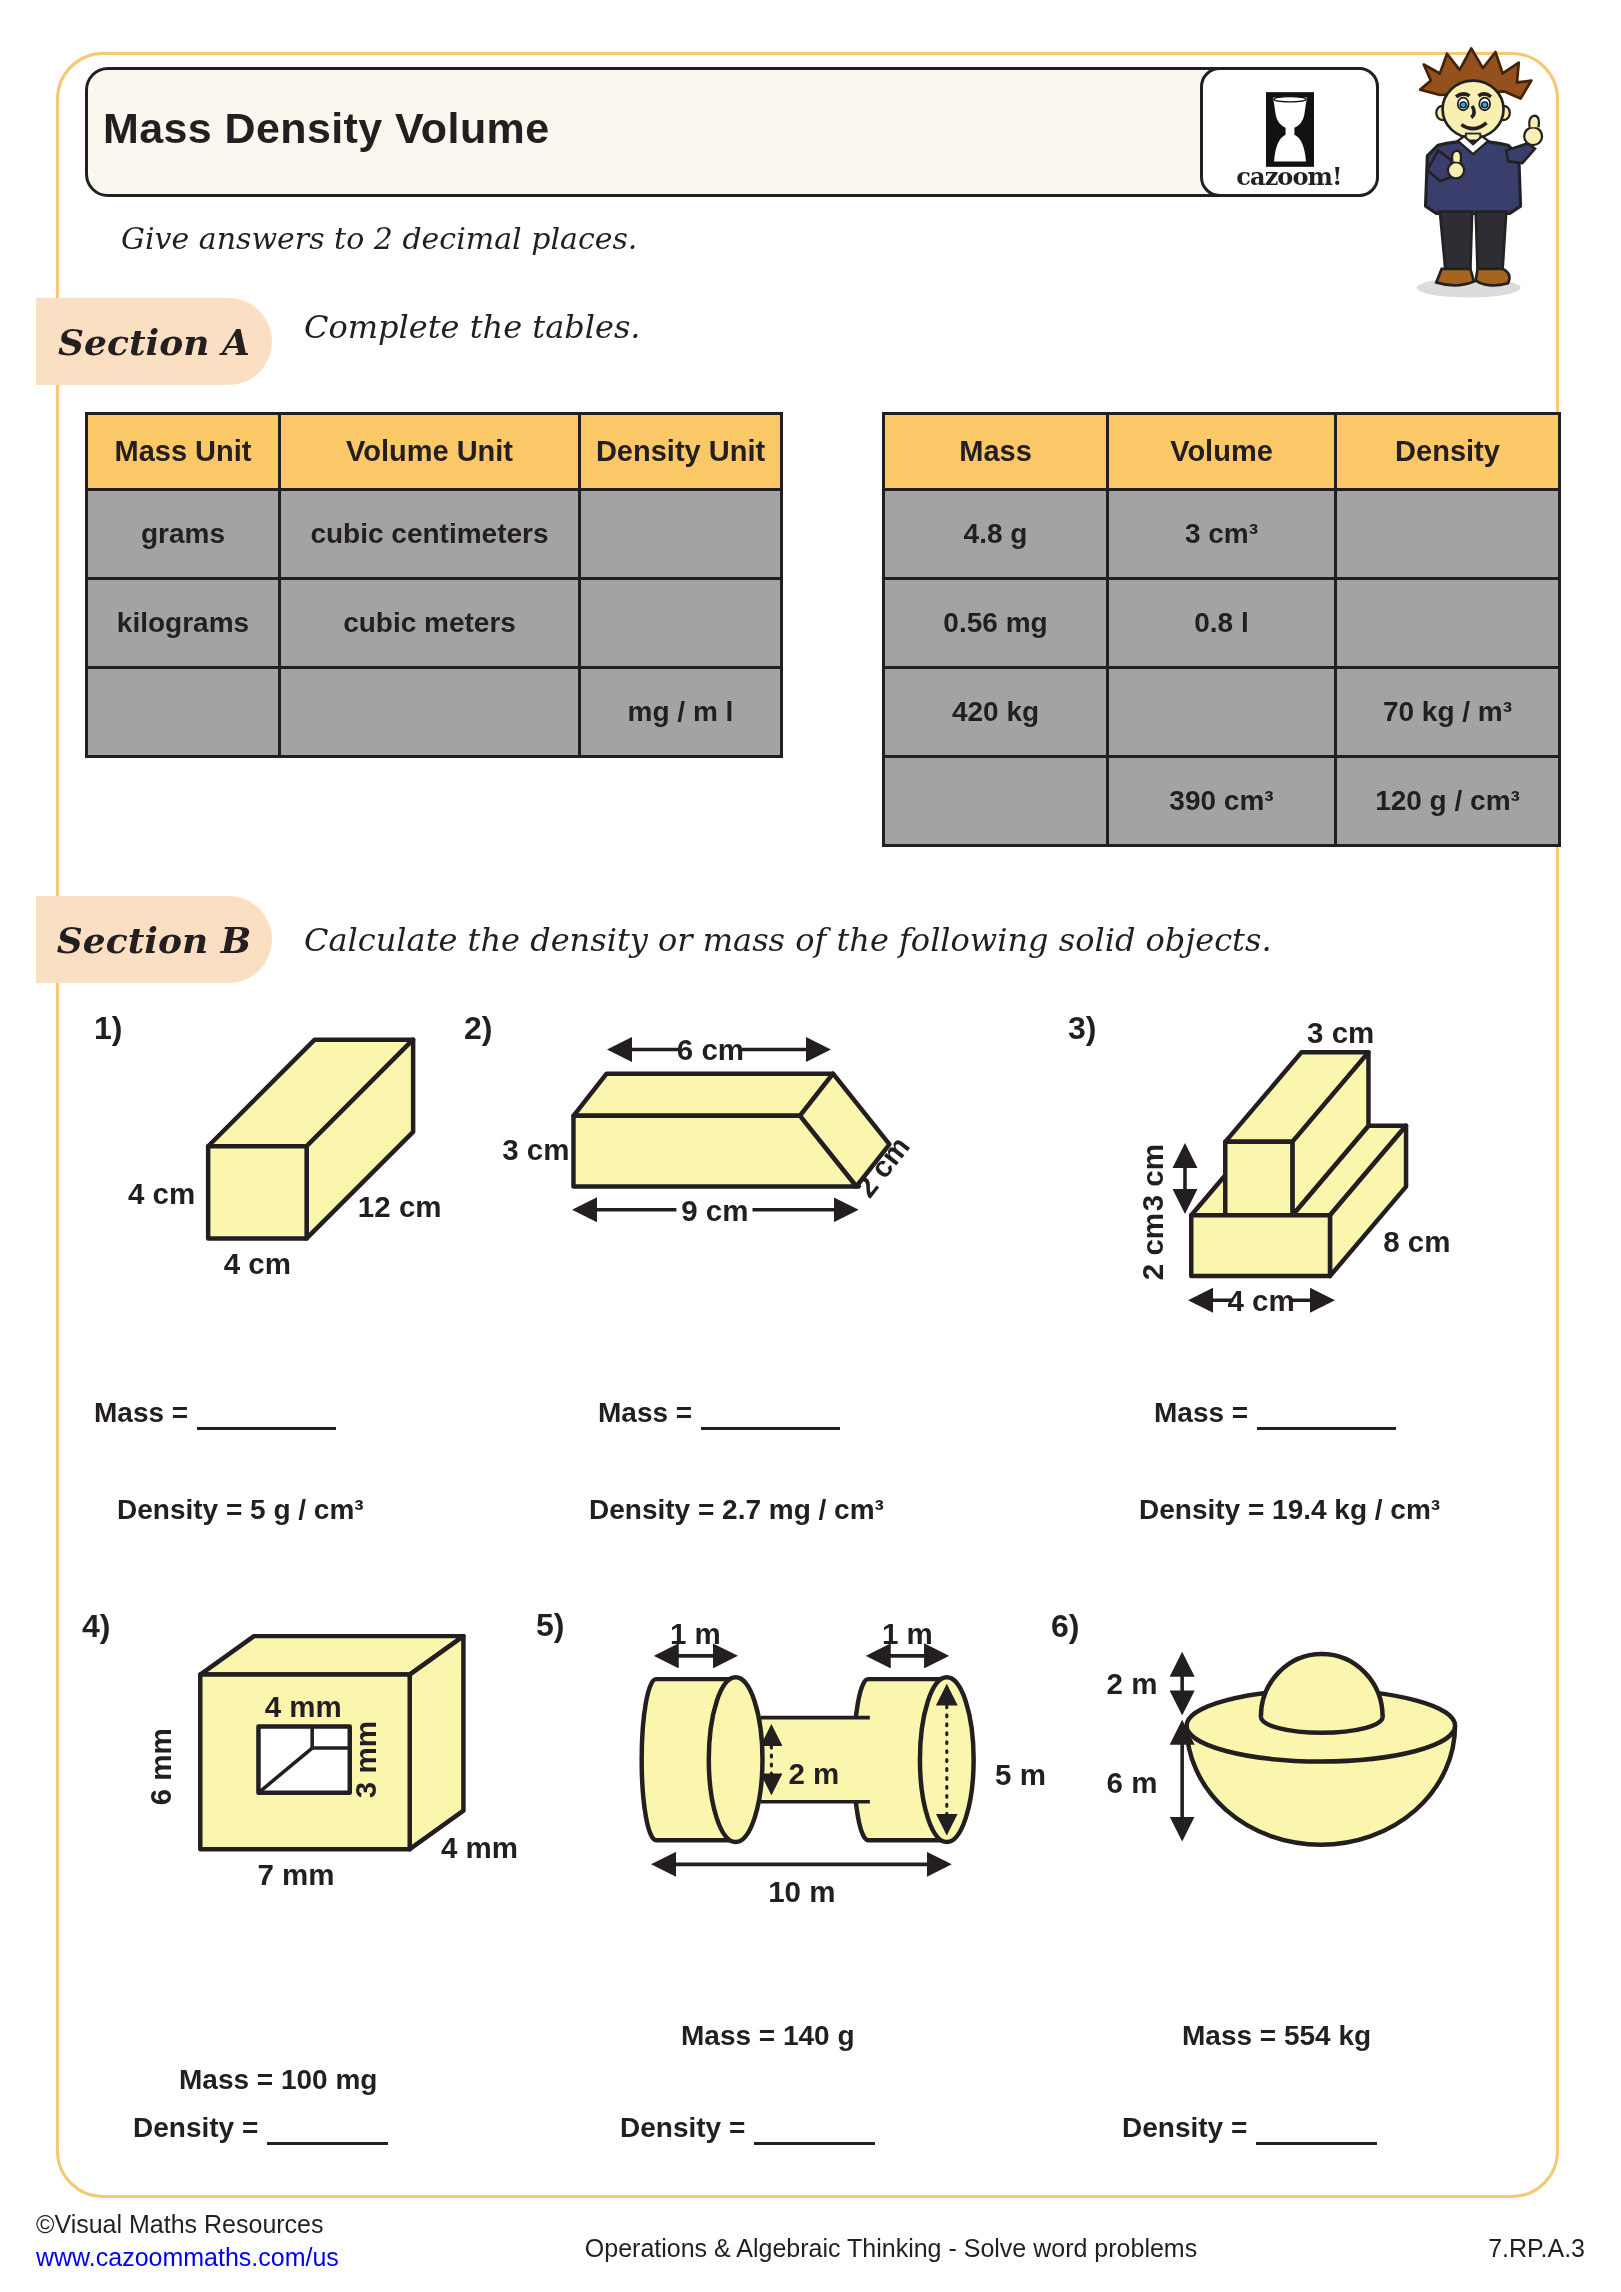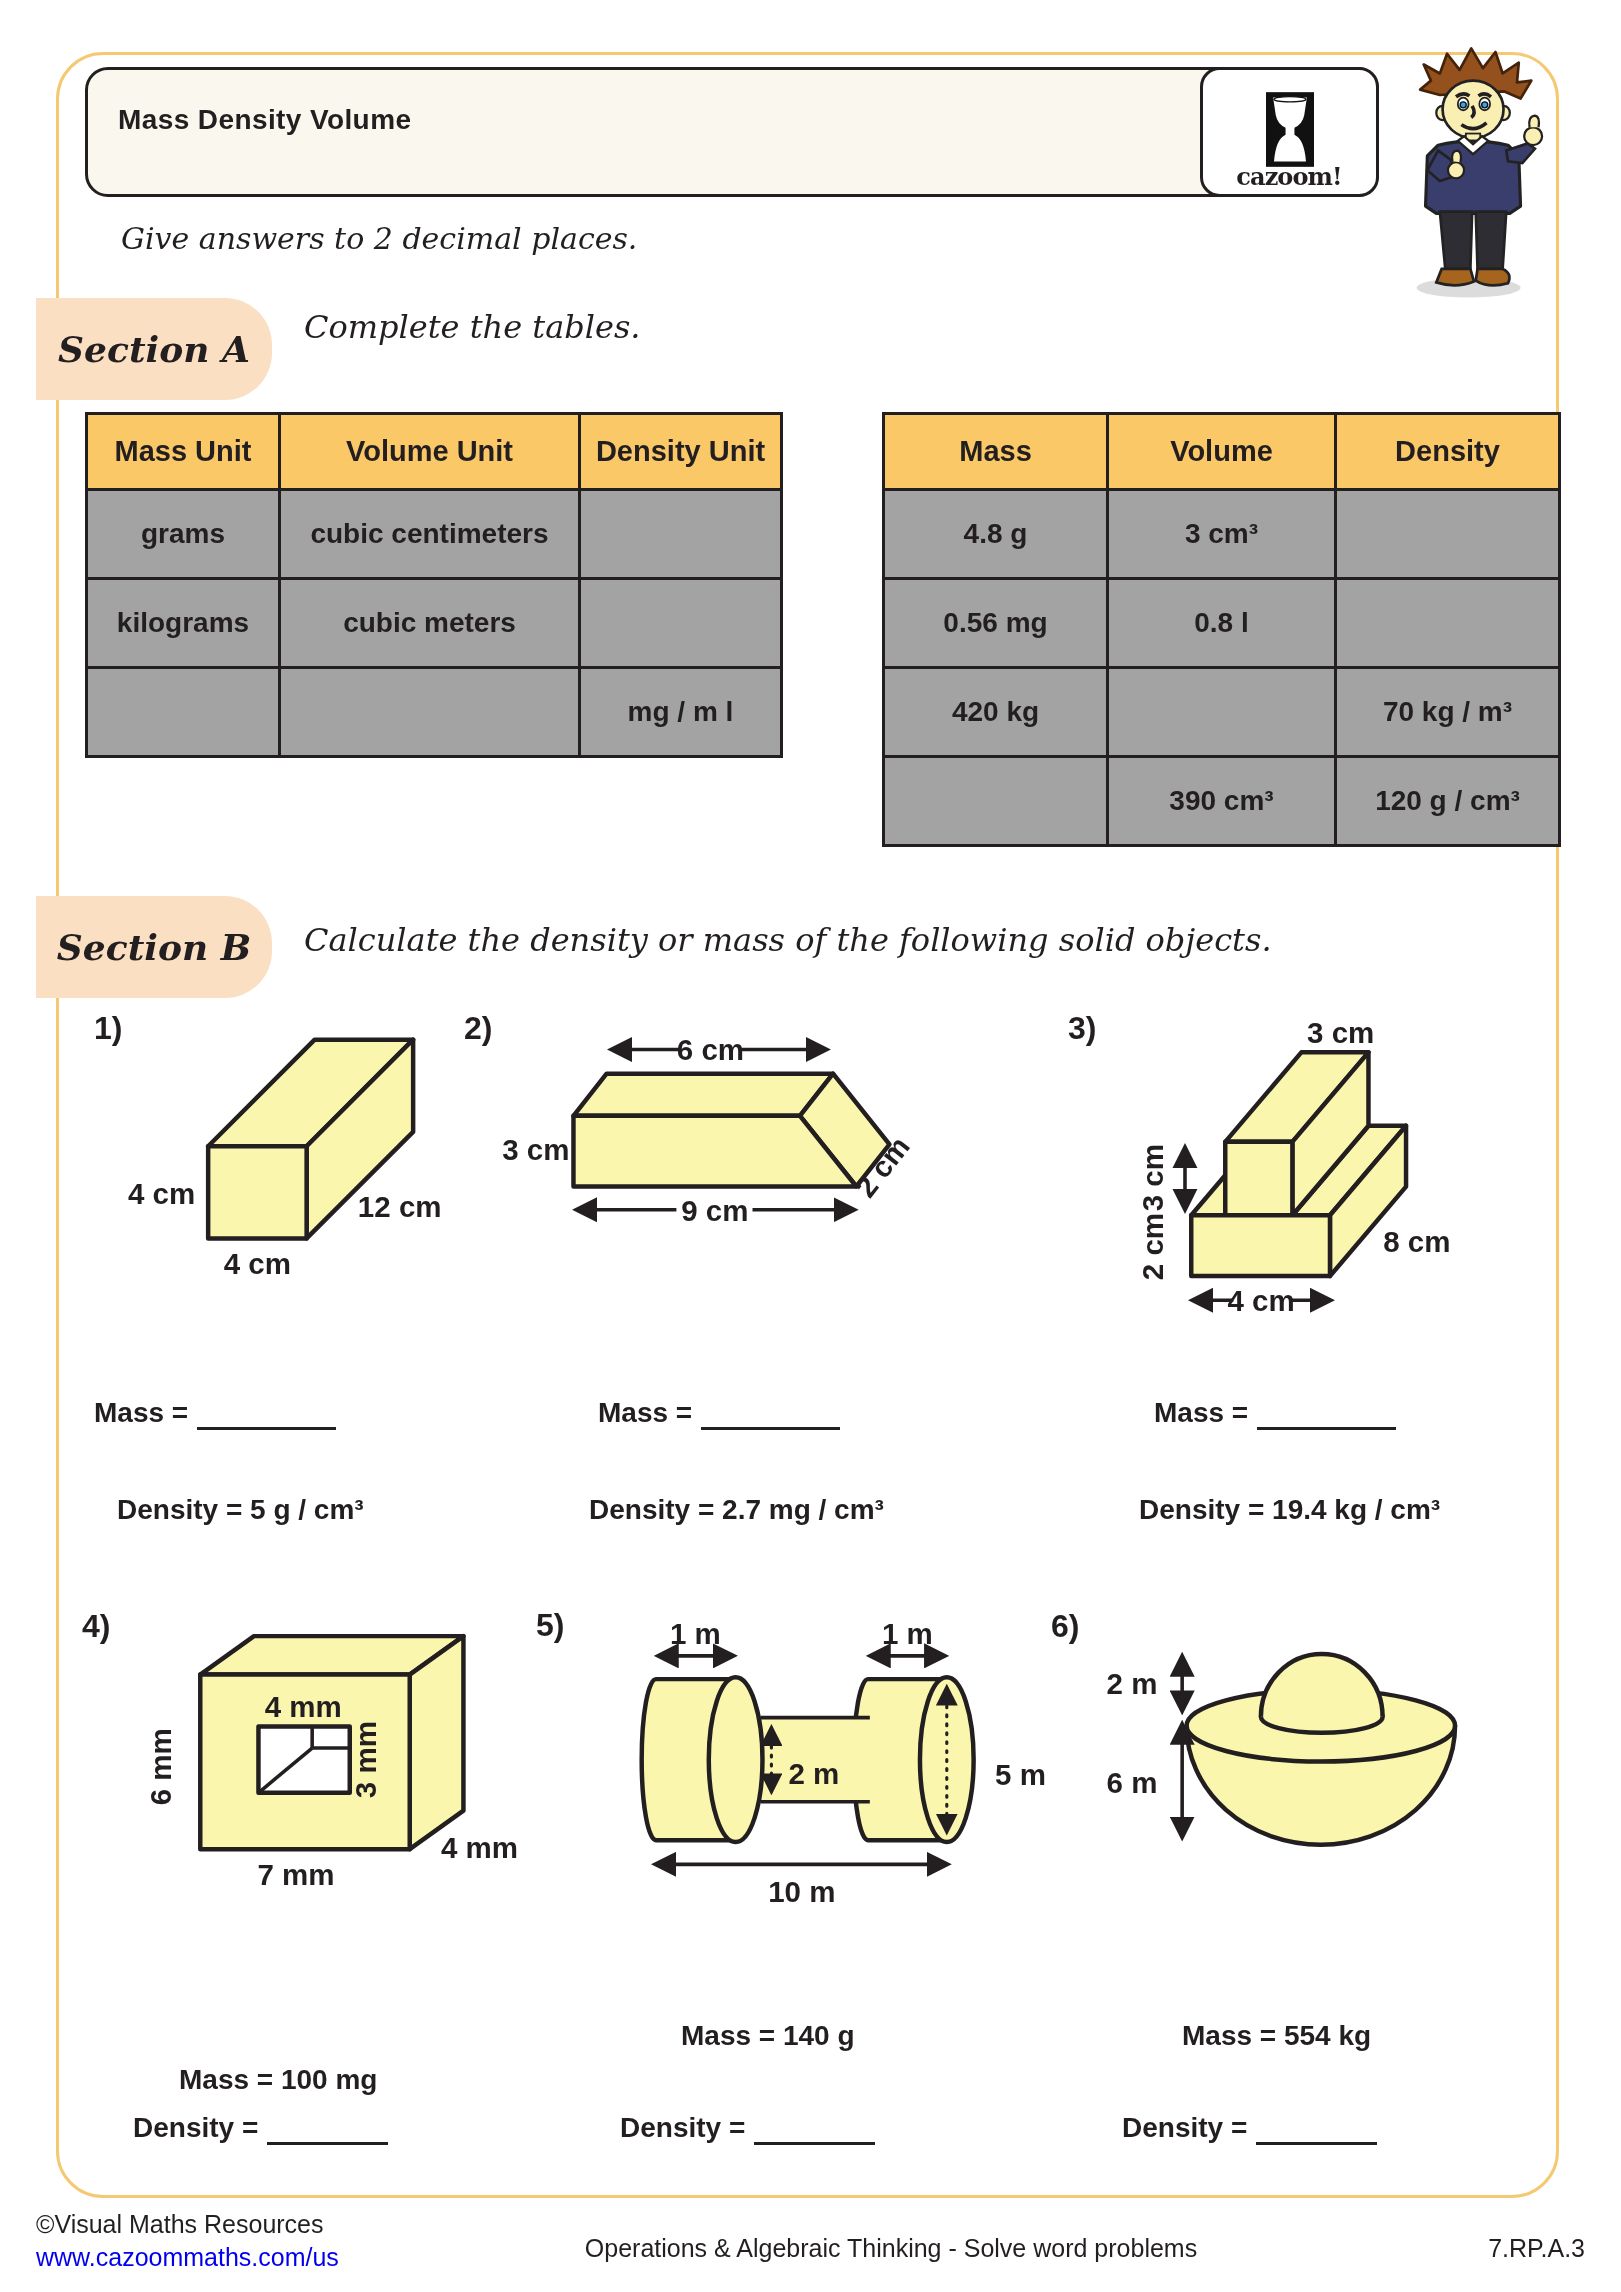--- a/index.html
+++ b/index.html
@@ -3,29 +3,29 @@
 <meta charset="utf-8">
 <style>
   html,body{margin:0;padding:0;background:#fff;}
   .page{position:relative;width:1622px;height:2293px;background:#fff;overflow:hidden;
         font-family:"Liberation Sans",sans-serif;color:#231F20;}
   .abs{position:absolute;}
   .gold-border{position:absolute;left:56px;top:52px;width:1503px;height:2146px;
         border:3.6px solid #F5C873;border-radius:47px;box-sizing:border-box;}
   .title-box{position:absolute;left:85px;top:67px;width:1294px;height:130px;background:#FAF8EE;
         border:3.6px solid #231F20;border-radius:23px;box-sizing:border-box;}
-  .page-title{position:absolute;left:30px;top:34px;font-size:28px;font-weight:bold;letter-spacing:0.4px;}
+  .page-title{position:absolute;left:15px;top:34px;font-size:43px;font-weight:bold;letter-spacing:0.4px;}
   .logo-box{position:absolute;left:1200px;top:67px;width:179px;height:130px;background:#fff;
         border:3.6px solid #231F20;border-radius:19.7px;box-sizing:border-box;}
   .logo-glyph{position:absolute;left:63px;top:21.5px;}
   .logo-text{position:absolute;left:0;top:92px;width:172px;text-align:center;
         font-family:"DejaVu Serif",serif;font-weight:bold;font-size:24px;letter-spacing:-0.9px;}
   .mascot{position:absolute;left:1386px;top:43px;}
   .instr{position:absolute;font-family:"DejaVu Serif",serif;font-style:italic;font-size:30px;white-space:nowrap;}
-  .badge{position:absolute;left:36px;width:236px;height:102px;background:#FBDFC3;
+  .badge{position:absolute;left:36px;width:236px;height:87px;background:#FBDFC3;
         border-radius:0 47px 47px 0;display:flex;align-items:center;justify-content:center;}
   .badge span{font-family:"DejaVu Serif",serif;font-style:italic;font-weight:bold;font-size:36px;}
   .section-instr{font-size:32px;}
   table{position:absolute;border-collapse:collapse;table-layout:fixed;}
   th,td{border:3.6px solid #231F20;text-align:center;vertical-align:middle;font-weight:bold;padding:0;}
   th{background:#FBC868;font-size:29px;height:73px;}
   td{background:#a3a3a3;font-size:28px;}
   tr.data{height:89px;}
   .num{position:absolute;font-size:32px;font-weight:bold;}
   .massline{position:absolute;font-size:28px;font-weight:bold;white-space:nowrap;}

